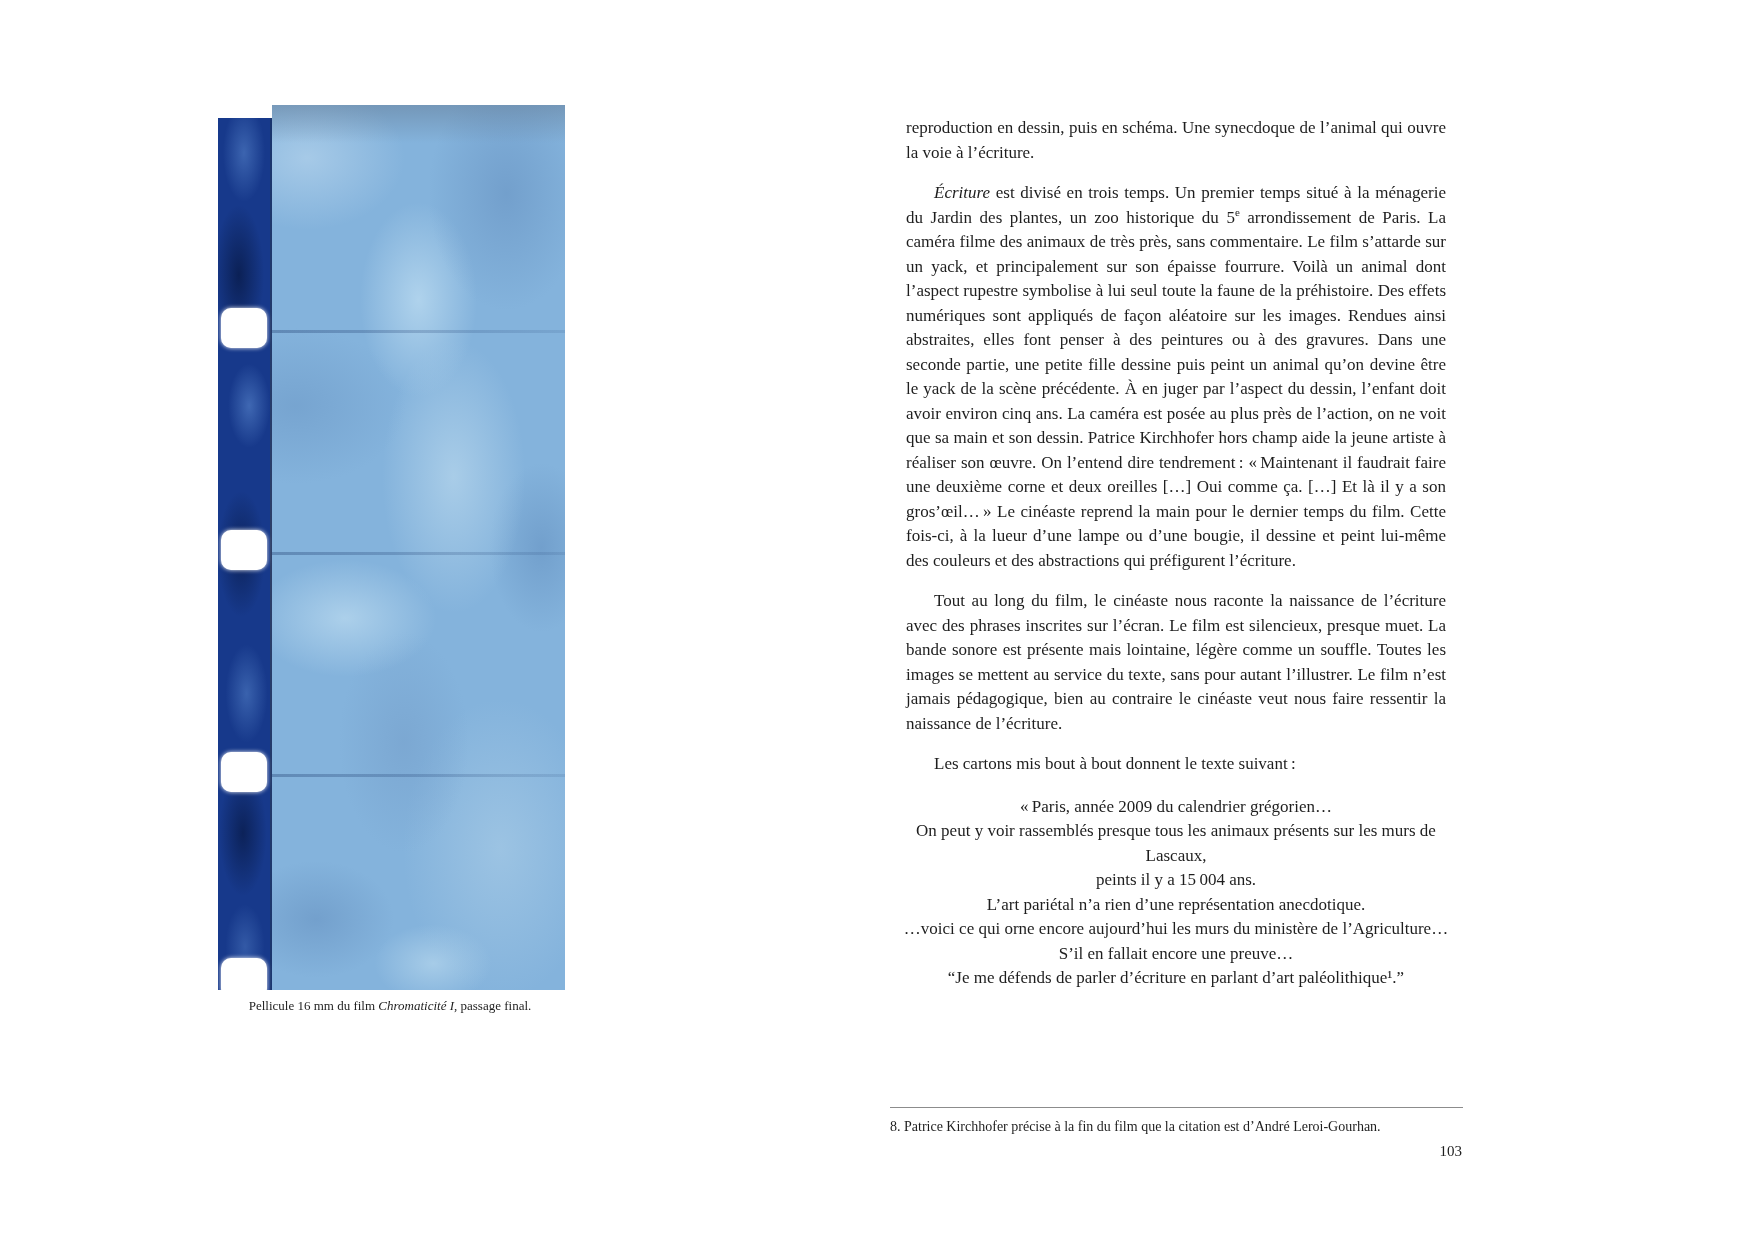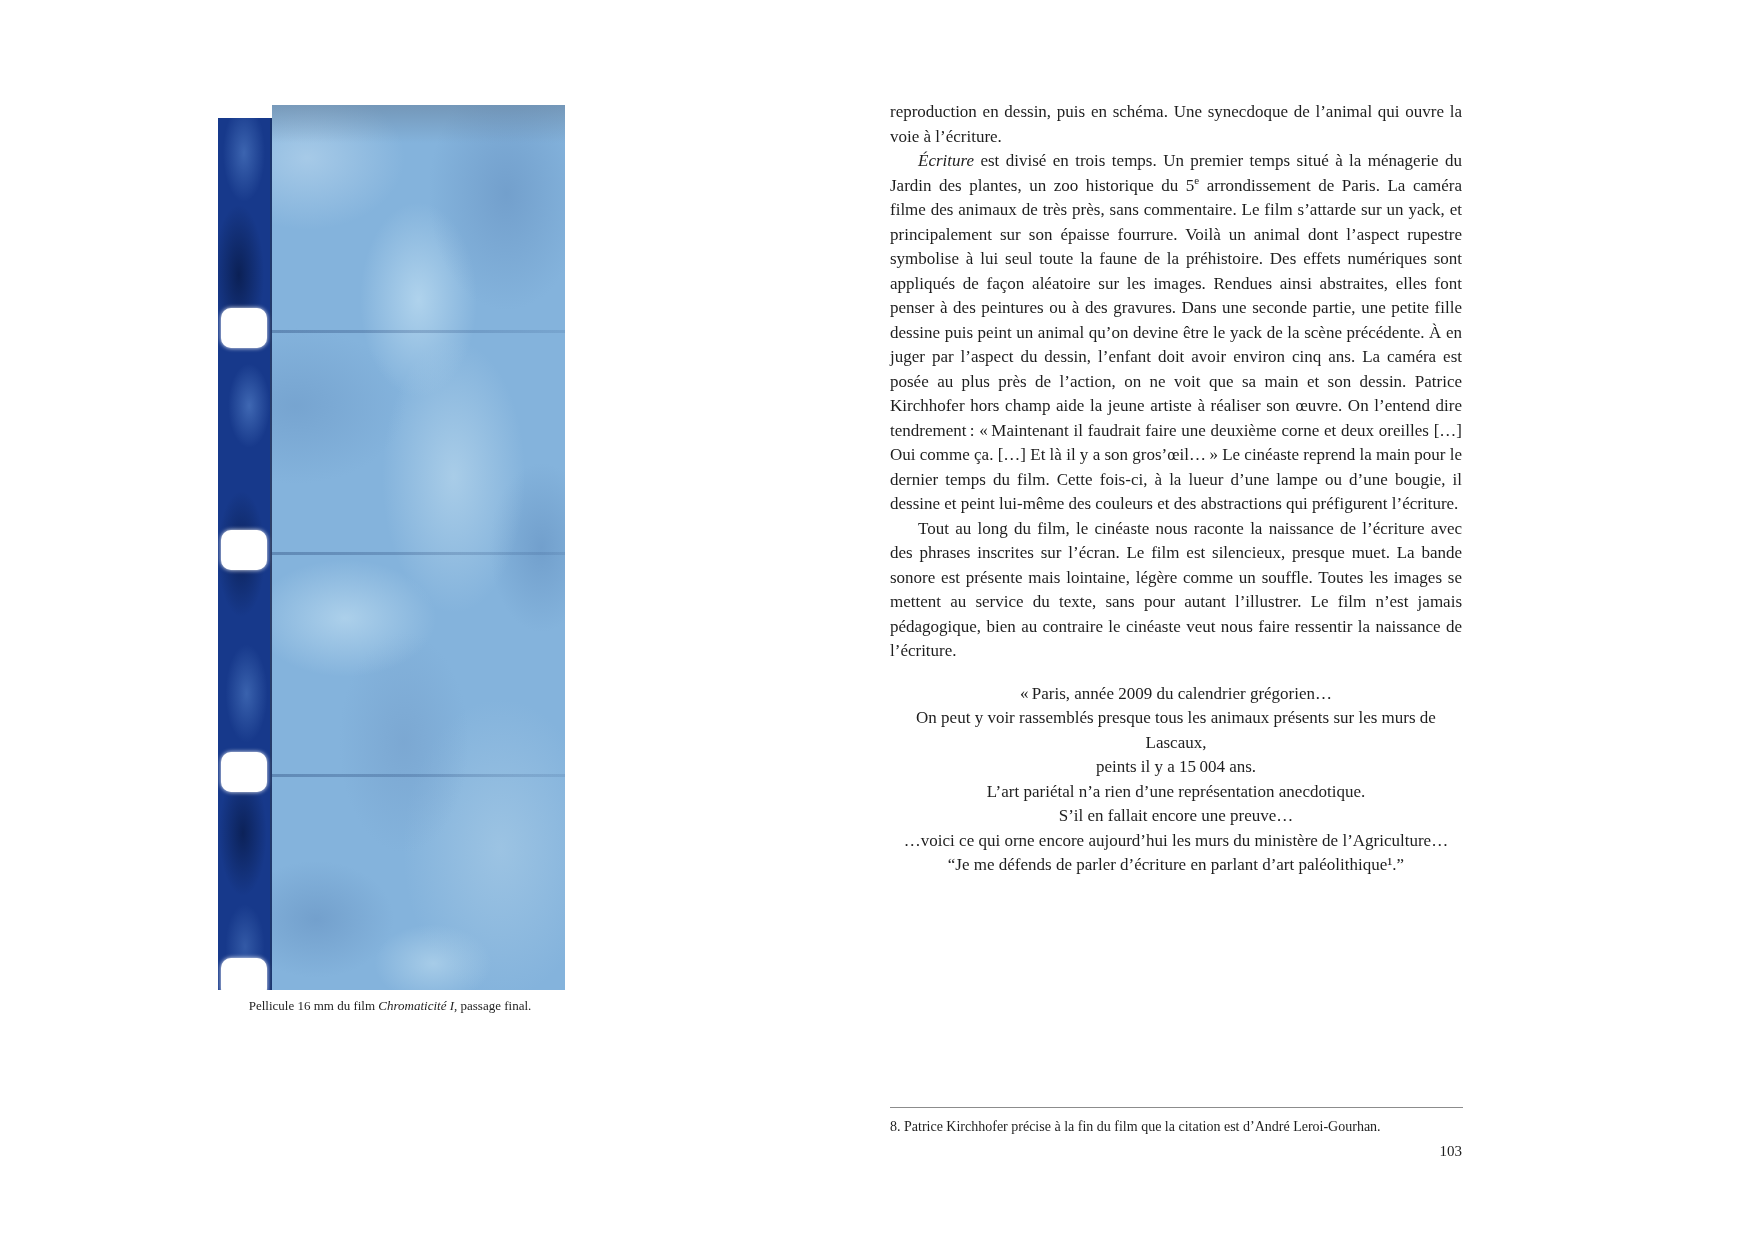--- a/index.html
+++ b/index.html
@@ -65,21 +65,21 @@
     position:absolute;left:160px;top:996px;width:460px;
     text-align:center;font-size:13px;line-height:19px;
   }
   .caption em{font-style:italic}
 
   
   .textcol{
     position:absolute;left:890px;top:100px;width:572px;
     font-size:17px;line-height:24.5px;text-align:justify;
   }
-  .para{margin:0;}
+  .para{margin:16px;}
   .para.indent{text-indent:28px;}
   .para em{font-style:italic;}
   .para sup{font-size:11px;line-height:0;vertical-align:super;}
   .quoteblock{margin-top:18px;text-align:center;}
   .qline{text-align:center;}
   .footnote-rule{
     position:absolute;left:890px;top:1107px;width:573px;height:1px;
     background:var(--rule,#8c8c8c);
   }
   .footnote{
@@ -112,27 +112,28 @@
       </div>
     </figure>
     <div class="caption"><span>Pellicule 16 mm du film </span><em>Chromaticité I</em><span>, passage final.</span></div>
   </section>
 
   <section>
     <div class="textcol">
       <p class="para">reproduction en dessin, puis en schéma. Une synecdoque de l’animal qui ouvre la voie à l’écriture.</p>
       <p class="para indent"><em>Écriture</em><span> est divisé en trois temps. Un premier temps situé à la ménagerie du Jardin des plantes, un zoo historique du 5</span><sup>e</sup><span> arrondissement de Paris. La caméra filme des animaux de très près, sans commentaire. Le film s’attarde sur un yack, et principalement sur son épaisse fourrure. Voilà un animal dont l’aspect rupestre symbolise à lui seul toute la faune de la préhistoire. Des effets numériques sont appliqués de façon aléatoire sur les images. Rendues ainsi abstraites, elles font penser à des peintures ou à des gravures. Dans une seconde partie, une petite fille dessine puis peint un animal qu’on devine être le yack de la scène précédente. À en juger par l’aspect du dessin, l’enfant doit avoir environ cinq ans. La caméra est posée au plus près de l’action, on ne voit que sa main et son dessin. Patrice Kirchhofer hors champ aide la jeune artiste à réaliser son œuvre. On l’entend dire tendrement : « Maintenant il faudrait faire une deuxième corne et deux oreilles […] Oui comme ça. […] Et là il y a son gros’œil… » Le cinéaste reprend la main pour le dernier temps du film. Cette fois-ci, à la lueur d’une lampe ou d’une bougie, il dessine et peint lui-même des couleurs et des abstractions qui préfigurent l’écriture.</span></p>
       <p class="para indent">Tout au long du film, le cinéaste nous raconte la naissance de l’écriture avec des phrases inscrites sur l’écran. Le film est silencieux, presque muet. La bande sonore est présente mais lointaine, légère comme un souffle. Toutes les images se mettent au service du texte, sans pour autant l’illustrer. Le film n’est jamais pédagogique, bien au contraire le cinéaste veut nous faire ressentir la naissance de l’écriture.</p>
+      <p class="para indent">Les cartons mis bout à bout donnent le texte suivant :</p>
       <div class="quoteblock">
         <div class="qline">« Paris, année 2009 du calendrier grégorien…</div>
         <div class="qline">On peut y voir rassemblés presque tous les animaux présents sur les murs de Lascaux,</div>
         <div class="qline">peints il y a 15 004 ans.</div>
         <div class="qline">L’art pariétal n’a rien d’une représentation anecdotique.</div>
+        <div class="qline">…voici ce qui orne encore aujourd’hui les murs du ministère de l’Agriculture…</div>
         <div class="qline">S’il en fallait encore une preuve…</div>
-        <div class="qline">…voici ce qui orne encore aujourd’hui les murs du ministère de l’Agriculture…</div>
         <div class="qline">“Je me défends de parler d’écriture en parlant d’art paléolithique¹.”</div>
       </div>
     </div>
     <div class="footnote-rule"></div>
     <p class="footnote">8. Patrice Kirchhofer précise à la fin du film que la citation est d’André Leroi-Gourhan.</p>
     <div class="folio">103</div>
   </section>
 
 </div>
 

